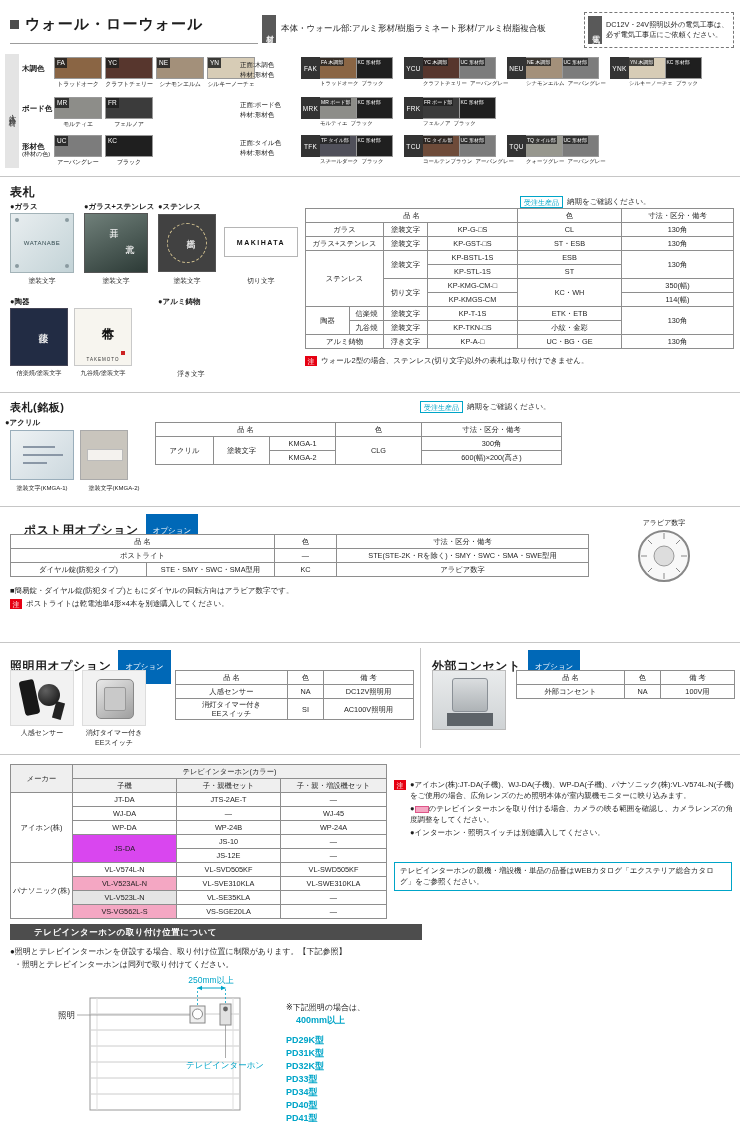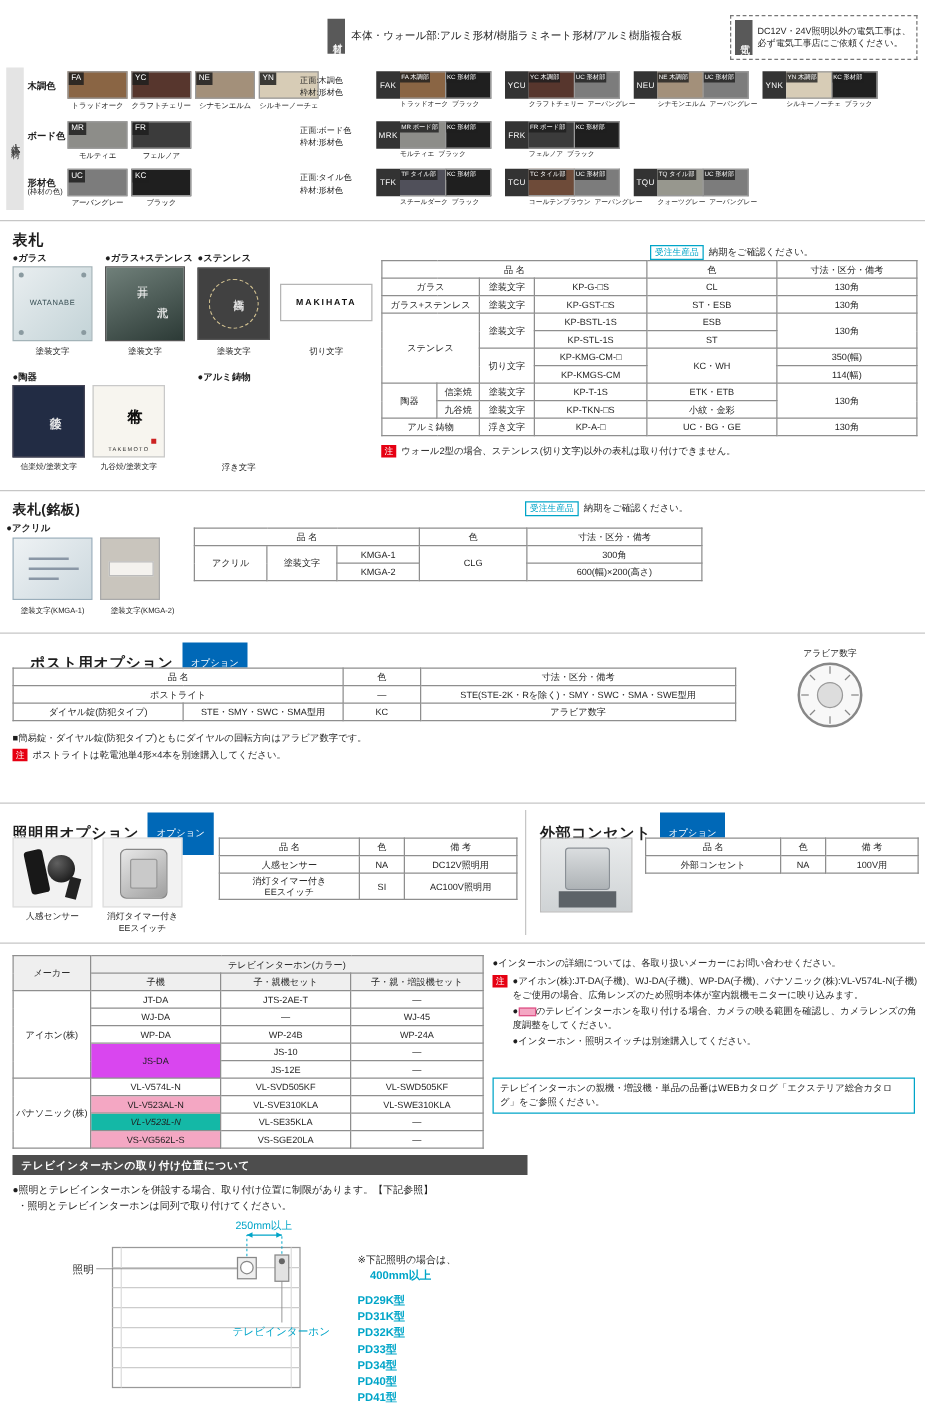--- a/index.html
+++ b/index.html
@@ -88,36 +88,40 @@
 .sens-ball{position:absolute;right:13px;top:13px;width:22px;height:22px;border-radius:50%;background:radial-gradient(circle at 35% 30%,#606060,#0a0a0a)}
 .sens-arm2{position:absolute;right:10px;top:31px;width:9px;height:17px;background:#222;transform:rotate(15deg)}
 .img-switch{background:#f2f2f2;border:1px solid #ddd}
 .sw-body{position:absolute;left:13px;top:8px;width:38px;height:40px;background:linear-gradient(145deg,#e8e8e8,#9f9f9f);border-radius:5px;border:1px solid #888}
 .sw-face{position:absolute;left:21px;top:16px;width:22px;height:24px;background:#c9c9c9;border:1px solid #999;border-radius:2px}
 .img-outlet{background:linear-gradient(#e9ebec,#cfd3d5);border:1px solid #bbb}
 .out-body{position:absolute;left:19px;top:7px;width:36px;height:34px;background:linear-gradient(#dadddf,#aeb3b6);border:1px solid #8a9096;border-radius:3px}
 .out-base{position:absolute;left:14px;top:42px;width:46px;height:13px;background:#5d6368}
 
 
-.dark-bar{position:absolute;left:10px;top:924px;width:412px;height:16px;background:#4d4d4d;color:#fff;font-size:8.5px;font-weight:bold;line-height:16px;padding-left:7px;letter-spacing:.5px}
+.dark-bar{position:absolute;left:10px;top:924px;width:412px;height:16px;background:#4d4d4d;color:#fff;font-size:8.5px;font-weight:bold;line-height:16px;padding-left:24px;letter-spacing:.5px}
 .bullet{position:absolute;font-size:8px;white-space:nowrap}
 .models{position:absolute;left:286px;top:1034px;font-size:9px;line-height:13px;font-weight:bold}
 .mnote1{position:absolute;left:286px;top:1002px;font-size:8px;white-space:nowrap}
 .mnote2{position:absolute;left:296px;top:1014px;font-size:9px;font-weight:bold;white-space:nowrap}
 .iph-notes{position:absolute;left:394px;top:780px;width:340px;display:flex;gap:4px;align-items:flex-start}
 .iph-notes .col{font-size:7.5px;line-height:1.4}
 .iph-notes .col div{margin-bottom:3px}
 .inline-pink{display:inline-block;width:14px;height:7px;vertical-align:middle;border:1px solid #d58}
 .boxed-note{position:absolute;left:394px;top:862px;width:338px;border:1px solid #00a5c8;padding:3px 5px;font-size:7.5px;line-height:1.4}
 </style>
 </head>
 <body>
 
 <div class="page">
 
+  <div class="main-title-wrap">
+    <span class="main-sq"></span>
+    <span class="main-title">ウォール・ローウォール</span>
+  </div>
   <div class="material-wrap">
     <span class="vchip">材質</span>
     <span class="material-text">本体・ウォール部:アルミ形材/樹脂ラミネート形材/アルミ樹脂複合板</span>
   </div>
   <div class="elec-box">
     <span class="vchip">電気</span>
     <span class="elec-text">
       <span>DC12V・24V照明以外の電気工事は、</span>
       <span>必ず電気工事店にご依頼ください。</span>
     </span>
@@ -707,33 +711,32 @@
       <td>VL-V574L-N</td>
           <td>VL-SVD505KF</td>
           <td>VL-SWD505KF</td>
     </tr>
     <tr>
           <td class="pinkcell" style="background: rgb(244, 167, 195);">VL-V523AL-N</td>
           <td>VL-SVE310KLA</td>
           <td>VL-SWE310KLA</td>
         </tr>
     <tr>
-          <td class="pinkcell" style="background: #14b8a6; font-style: italic;">VL-V523L-N</td>
+          <td class="pinkcell" style="background: #e5e5e5;">VL-V523L-N</td>
           <td>VL-SE35KLA</td>
           <td>—</td>
         </tr>
     <tr>
           <td class="pinkcell" style="background: rgb(244, 167, 195);">VS-VG562L-S</td>
           <td>VS-SGE20LA</td>
           <td>—</td>
         </tr>
   </tbody>
     </table>
 
-  <div class="plain-note" style="left:394px;top:766px;white-space:normal;width:340px">●インターホンの詳細については、各取り扱いメーカーにお問い合わせください。</div>
 
   <div class="iph-notes">
     <span class="note-chip">注</span>
     <div class="col">
       <div>●アイホン(株):JT-DA(子機)、WJ-DA(子機)、WP-DA(子機)、パナソニック(株):VL-V574L-N(子機)をご使用の場合、広角レンズのため照明本体が室内親機モニターに映り込みます。</div>
       <div><span>●</span><span class="inline-pink" style="background: rgb(244, 167, 195);"></span><span>のテレビインターホンを取り付ける場合、カメラの映る範囲を確認し、カメラレンズの角度調整をしてください。</span></div>
       <div>●インターホン・照明スイッチは別途購入してください。</div>
     </div>
   </div>
 

